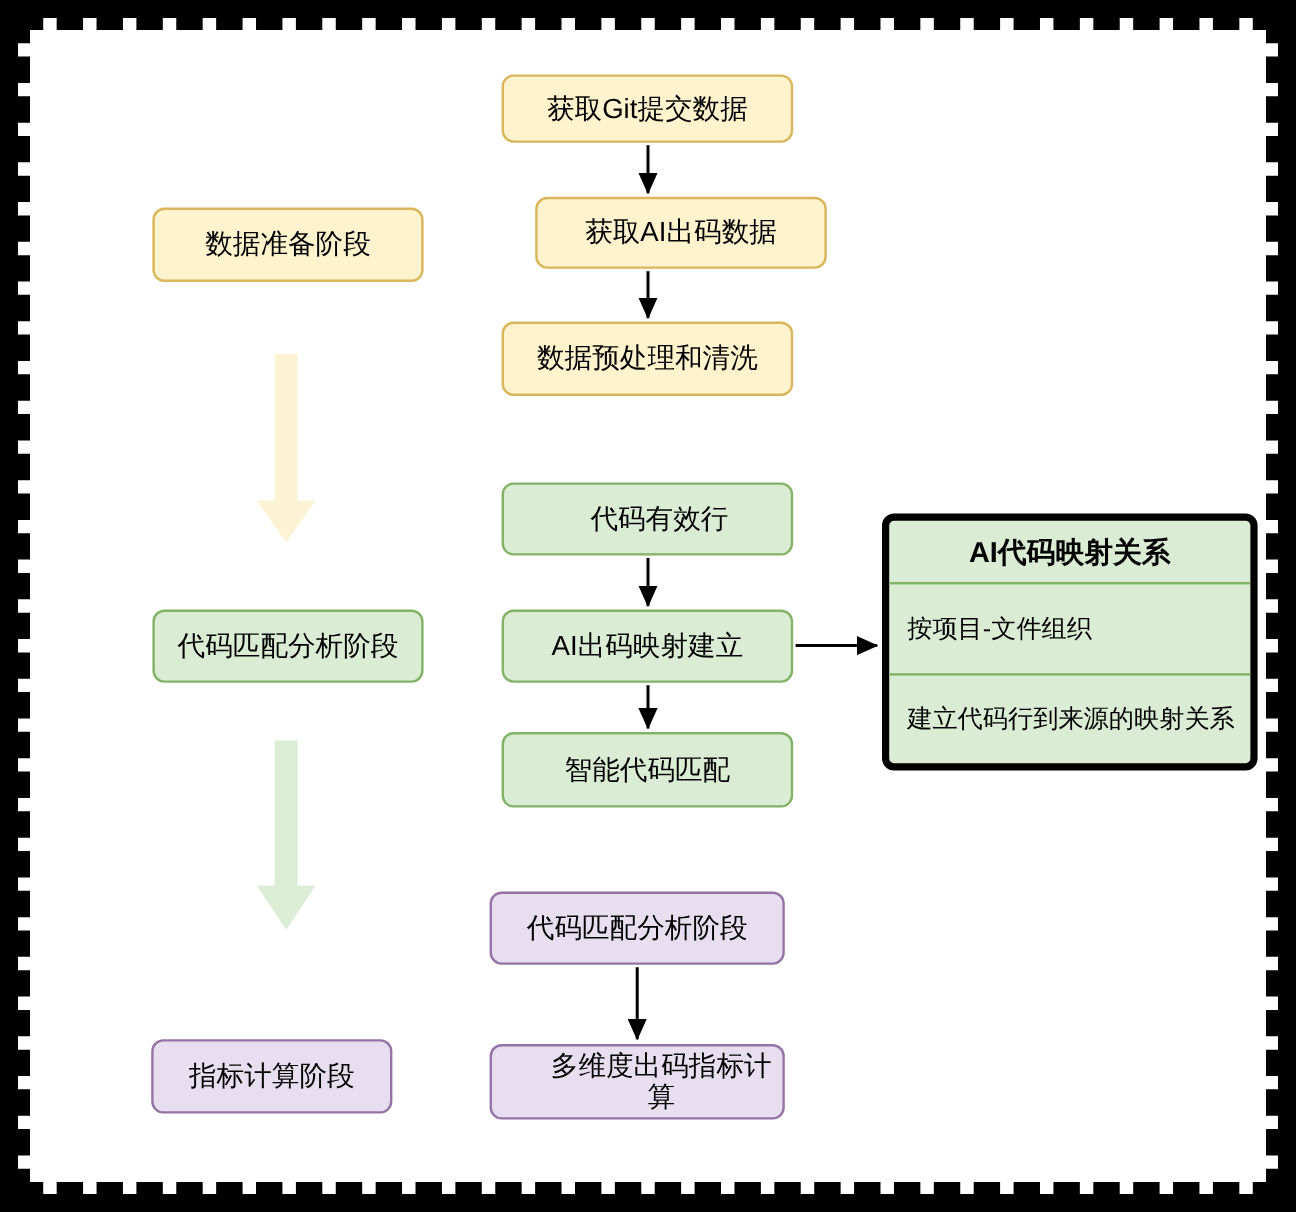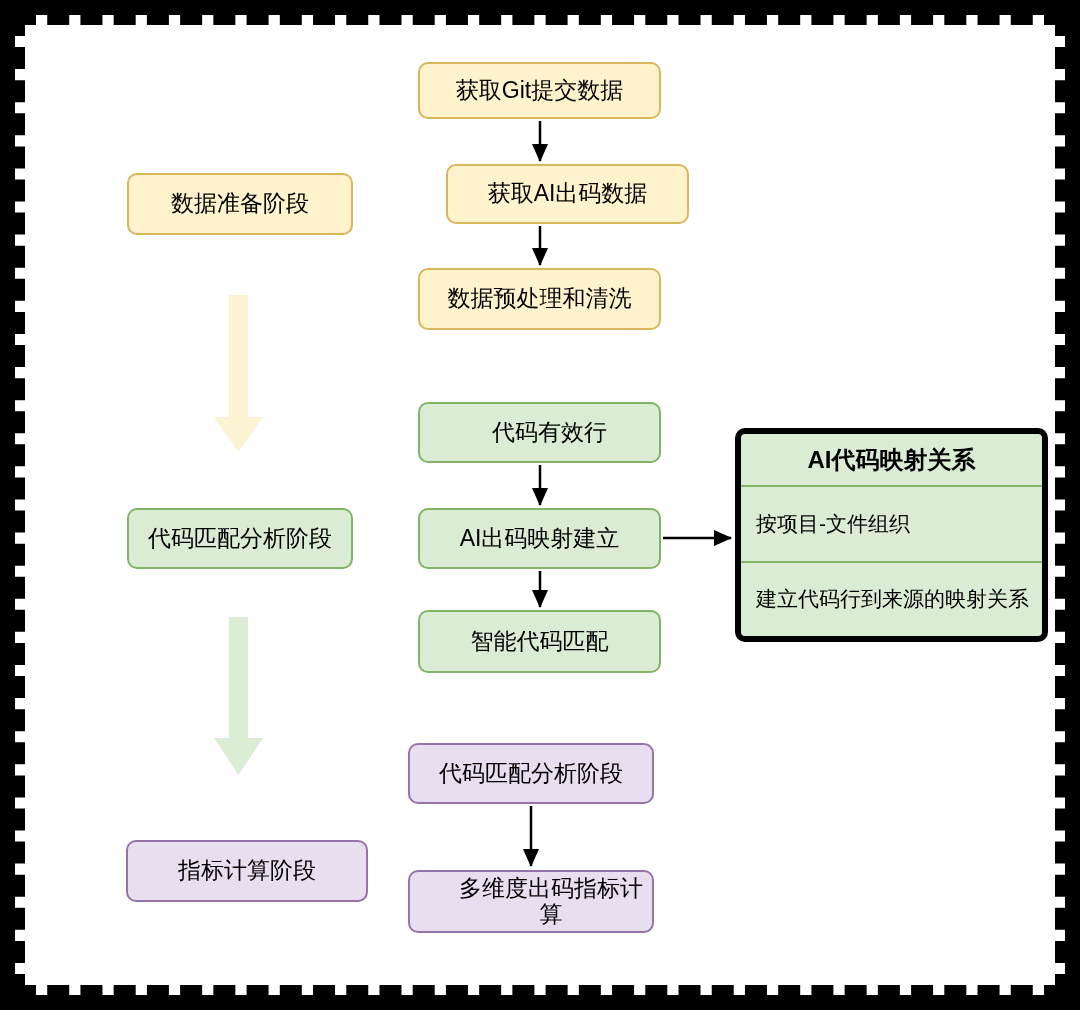--- a/index.html
+++ b/index.html
@@ -110,21 +110,21 @@
     <line x1="540" y1="121" x2="540" y2="161" stroke="#000000" stroke-width="2.5" marker-end="url(#arrowhead)"></line>
     <line x1="540" y1="226" x2="540" y2="265" stroke="#000000" stroke-width="2.5" marker-end="url(#arrowhead)"></line>
     <line x1="540" y1="465" x2="540" y2="505" stroke="#000000" stroke-width="2.5" marker-end="url(#arrowhead)"></line>
     <line x1="540" y1="571" x2="540" y2="607" stroke="#000000" stroke-width="2.5" marker-end="url(#arrowhead)"></line>
     <line x1="531" y1="806" x2="531" y2="866" stroke="#000000" stroke-width="2.5" marker-end="url(#arrowhead)"></line>
     <line x1="663" y1="538" x2="731" y2="538" stroke="#000000" stroke-width="2.5" marker-end="url(#arrowhead)"></line>
   </svg>
 
   <div class="node yellow stage-label" style="left:127px; top:173px; width:226px; height:62px;">数据准备阶段</div>
   <div class="node green stage-label" style="left:127px; top:508px; width:226px; height:61px;">代码匹配分析阶段</div>
-  <div class="node purple stage-label" style="left:126px; top:840px; width:242px; height:62px;">指标计算阶段</div>
+  <div class="node purple stage-label" style="left:126px; top:866px; width:201px; height:62px;">指标计算阶段</div>
 
   <div class="node yellow" style="left:418px; top:62px; width:243px; height:57px;">获取Git提交数据</div>
   <div class="node yellow" style="left:418px; top:164px; width:243px; height:60px;margin-left:28px;">获取AI出码数据</div>
   <div class="node yellow" style="left:418px; top:268px; width:243px; height:62px;">数据预处理和清洗</div>
 
   <div class="node green" style="left:418px; top:402px; width:243px; height:61px;padding-left:20px;">代码有效行</div>
   <div class="node green" style="left:418px; top:508px; width:243px; height:61px;">AI出码映射建立</div>
   <div class="node green" style="left:418px; top:610px; width:243px; height:63px;">智能代码匹配</div>
 
   <div class="map-table">

